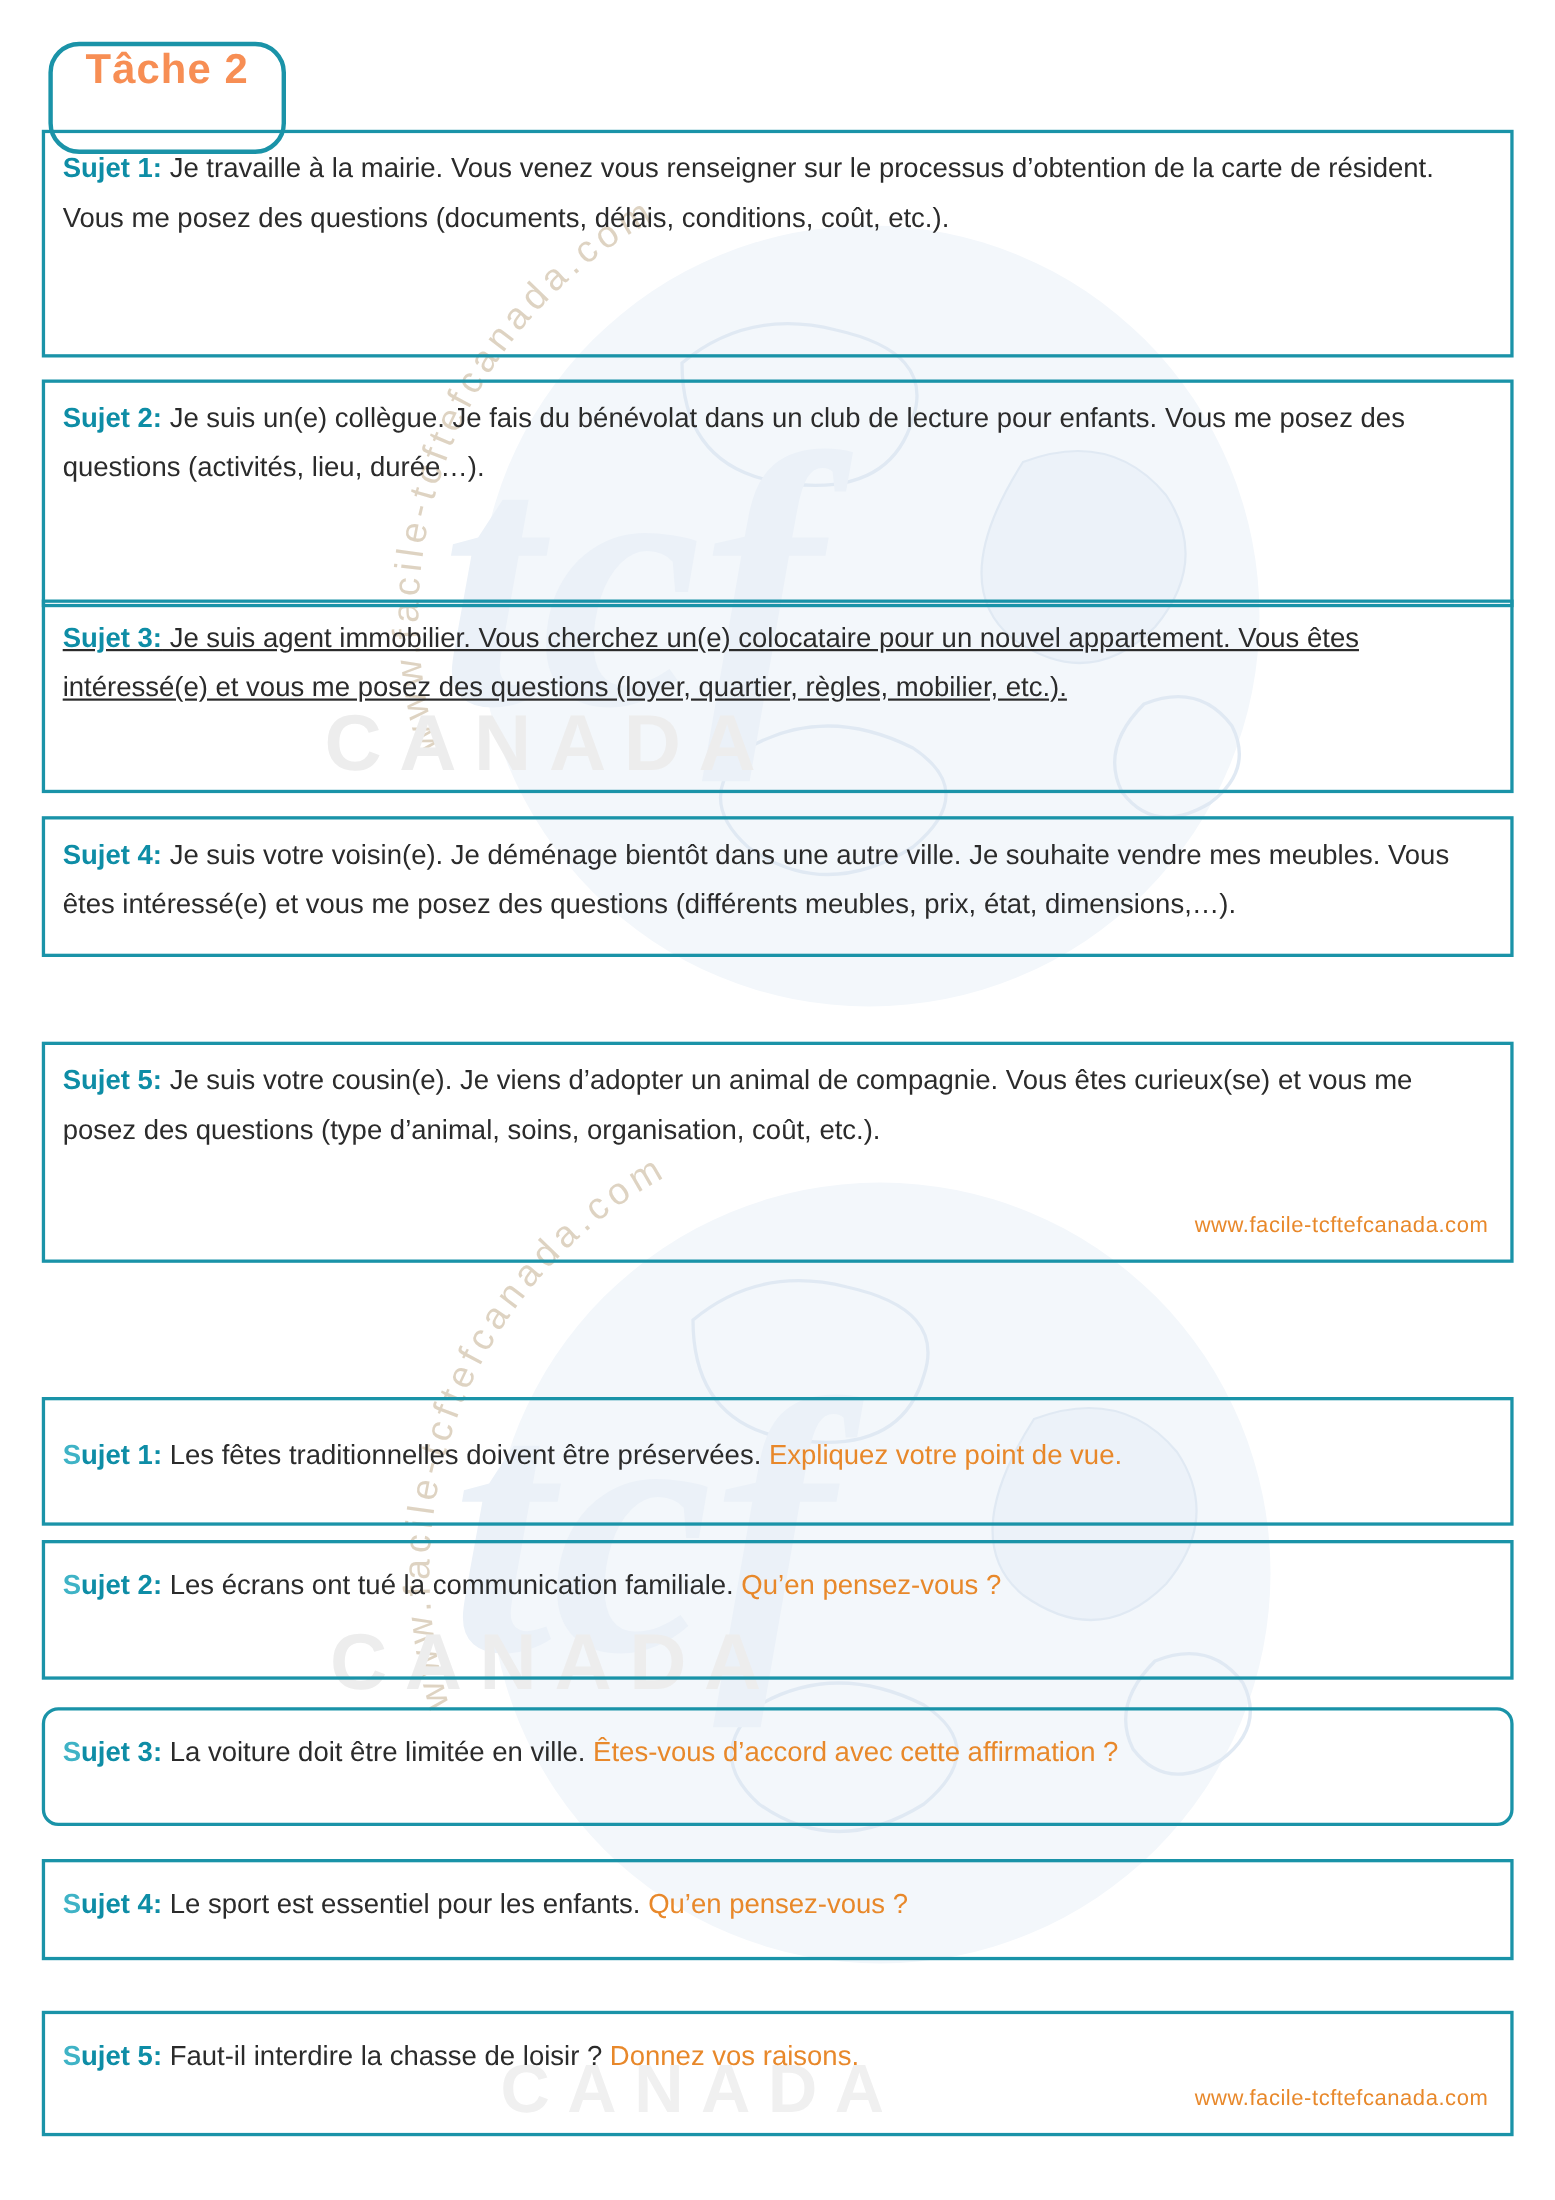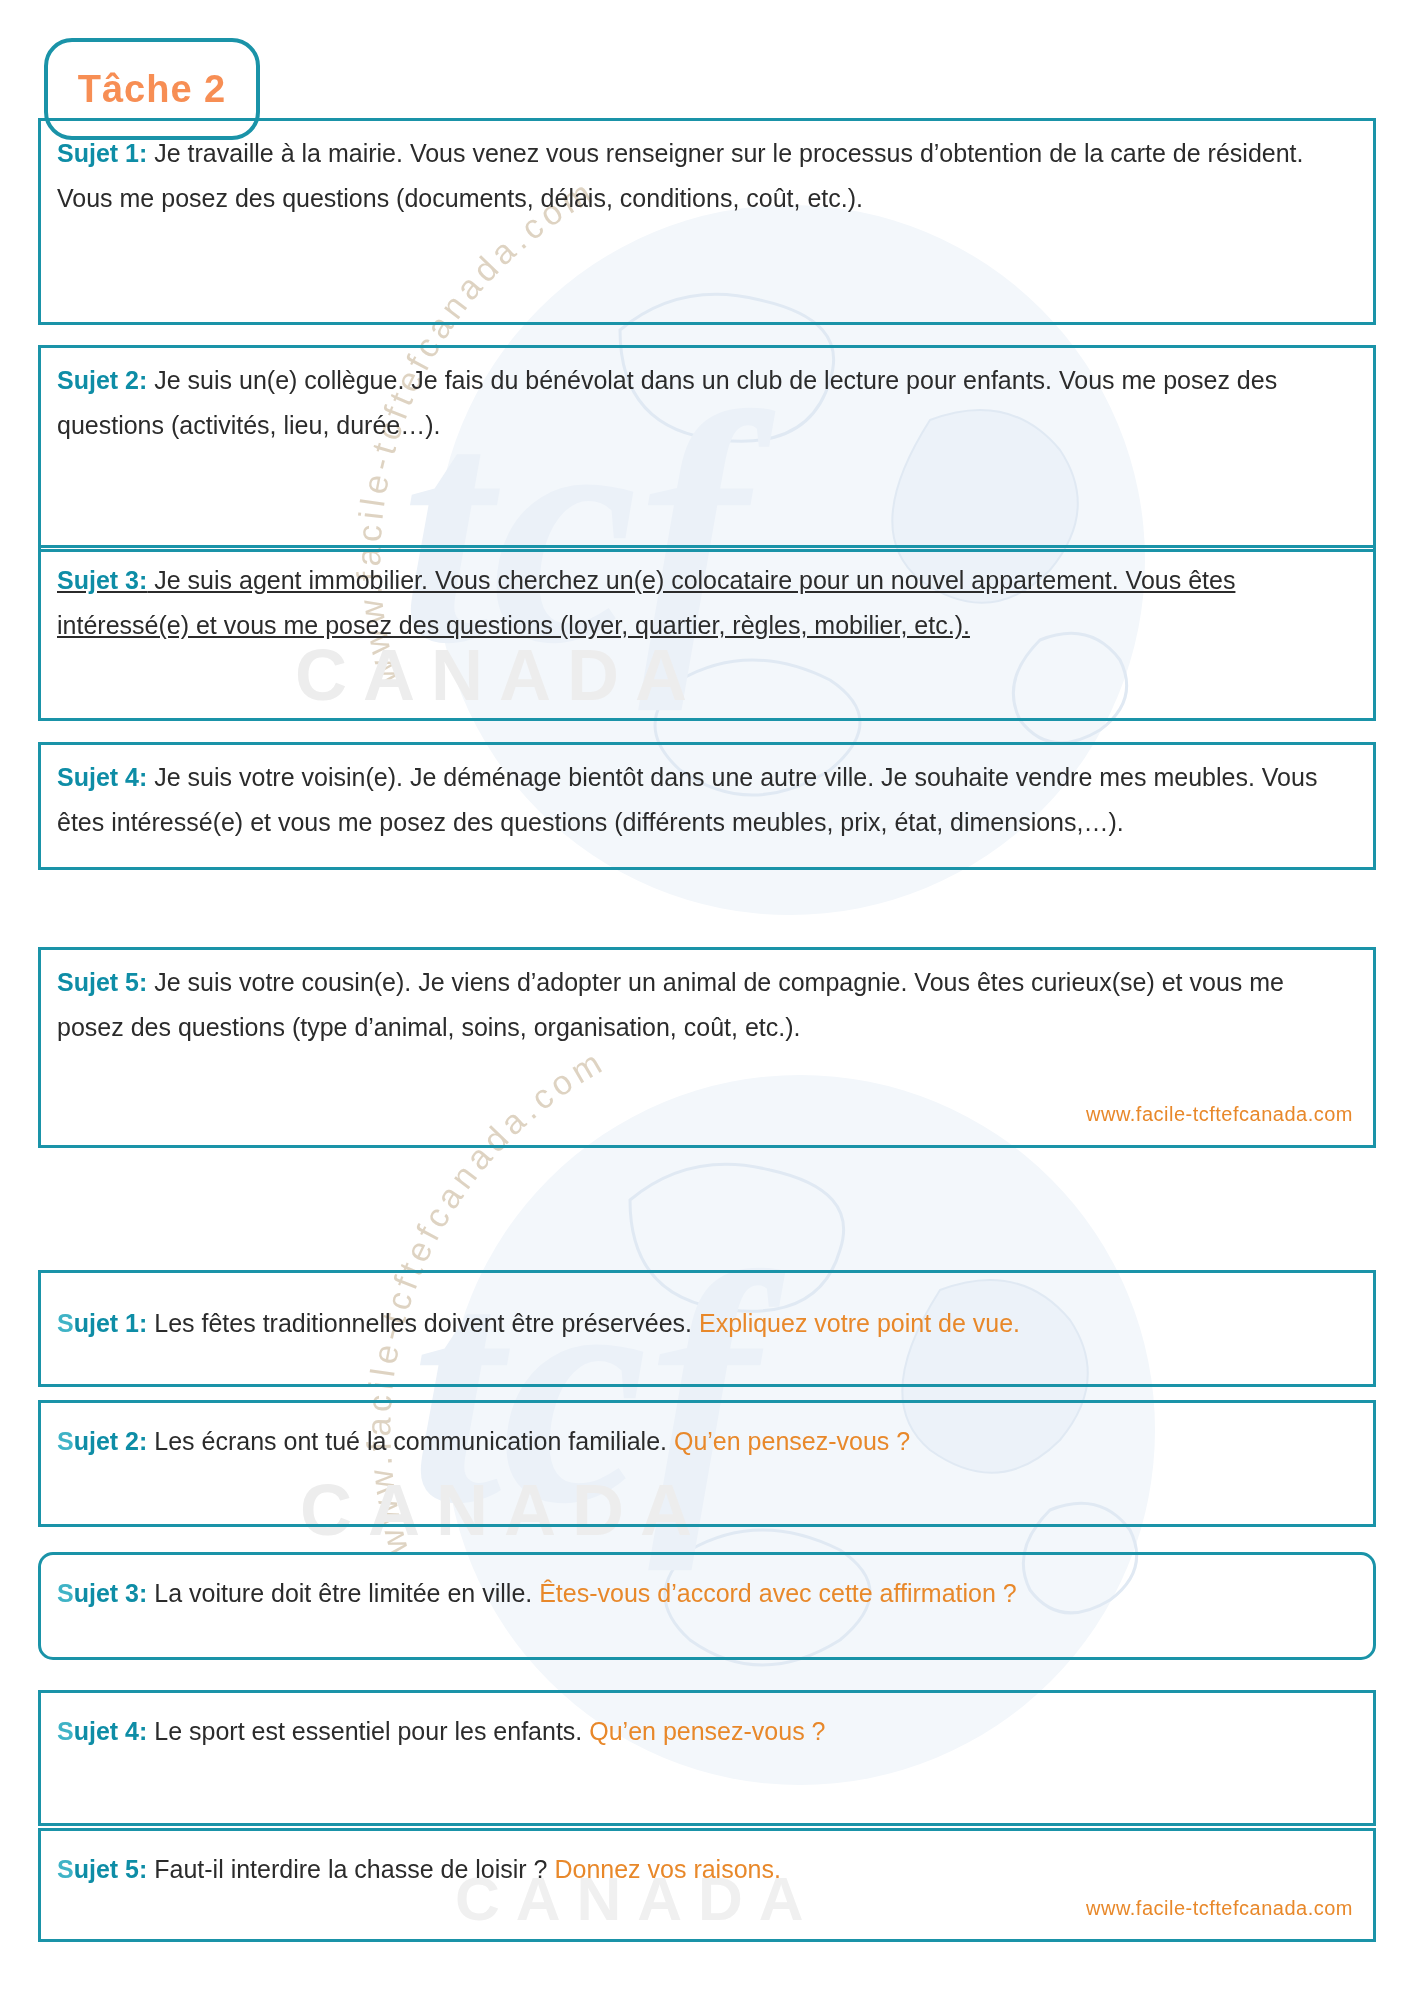--- a/index.html
+++ b/index.html
@@ -50,21 +50,20 @@
   
   .content{position:absolute;inset:0;z-index:1;}
   .badge{
     position:absolute;
     left:44px;
     width:208px;
     height:94px;
     border:4px solid var(--teal-border);
     border-radius:28px;
     display:flex;
-    align-items:center;
     justify-content:center;
     background:transparent;
   }
   .badge-title{
     font-size:38px;
     font-weight:800;
     color:var(--orange-header);
     letter-spacing:1px;
   }
   .badge-t2{top:38px;}
@@ -82,21 +81,21 @@
     color:var(--body-text);
   }
   .t2b1{top:118px;height:207px;}
   .t2b2{top:345px;height:207px;}
   .t2b3{top:545px;height:176px;text-decoration:underline;}
   .t2b4{top:742px;height:128px;}
   .t2b5{top:947px;height:201px;}
   .t3b1{top:1270px;height:117px;padding-top:28px;}
   .t3b2{top:1400px;height:127px;padding-top:16px;}
   .t3b3{top:1552px;height:108px;padding-top:16px;border-radius:15px;}
-  .t3b4{top:1690px;height:136px;padding-top:16px;}
+  .t3b4{top:1690px;height:92px;padding-top:16px;}
   .t3b5{top:1828px;height:114px;padding-top:16px;}
   .slabel{font-weight:700;color:var(--label-teal);}
   .slabel .init{color:var(--label-teal-light);}
   .question{color:var(--orange-text);}
   .site{
     position:absolute;
     right:20px;
     bottom:8px;
     font-size:20px;
     letter-spacing:.5px;

